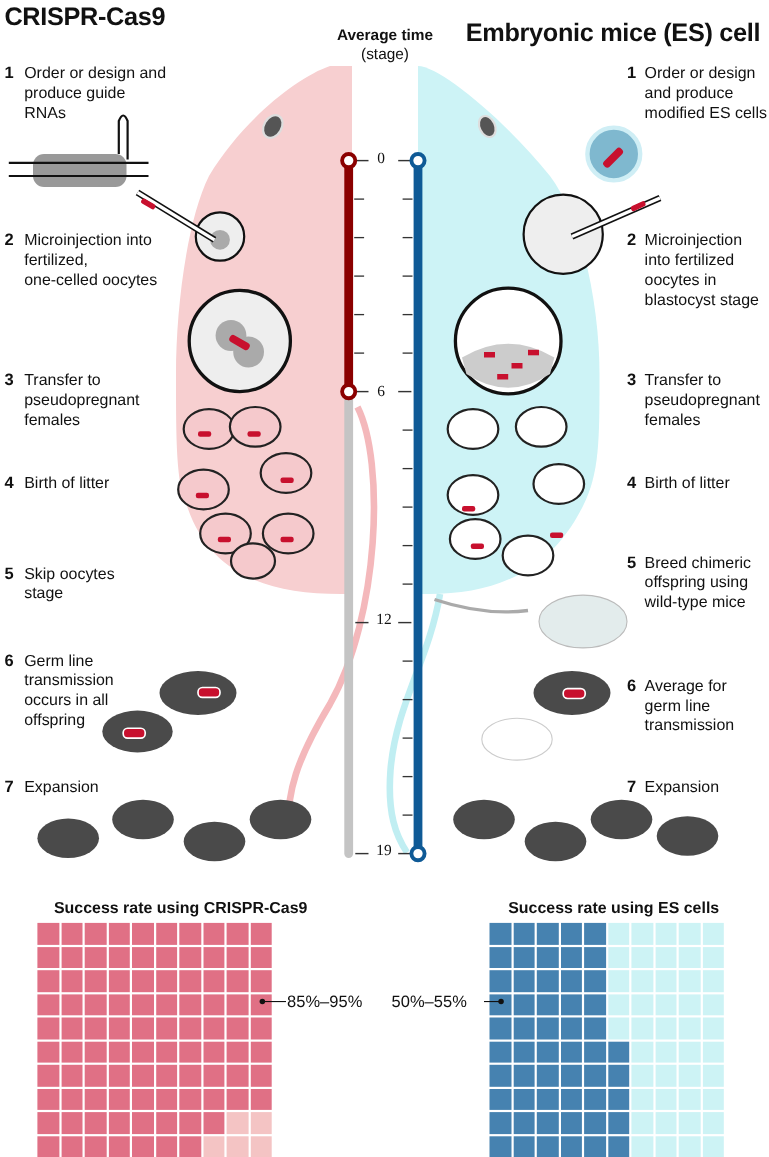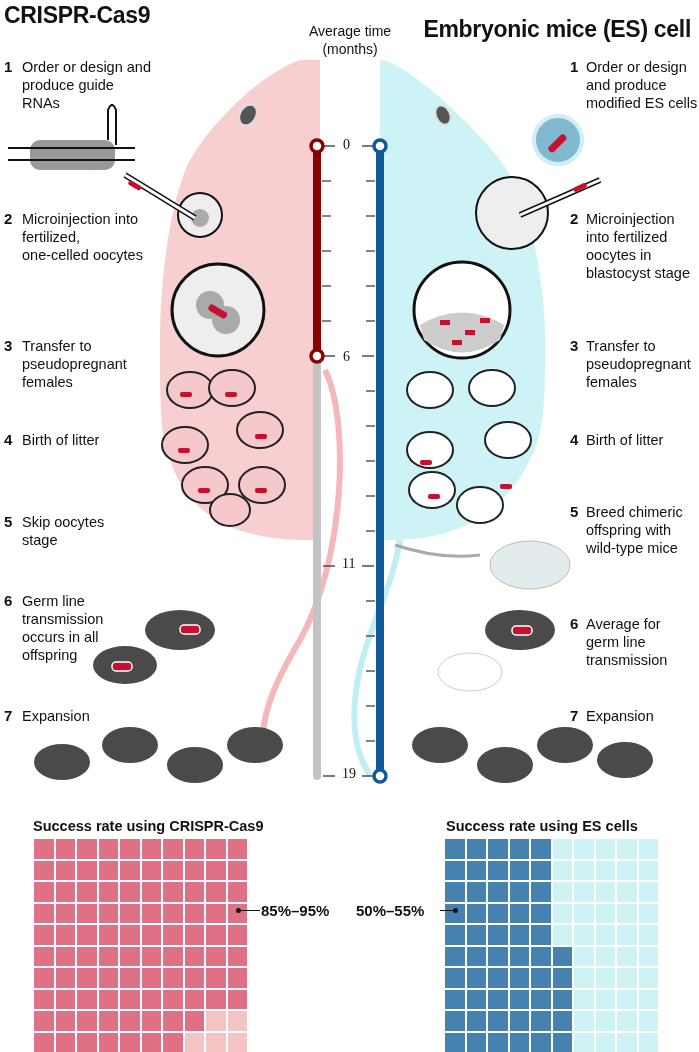--- a/index.html
+++ b/index.html
@@ -3,26 +3,26 @@
 <meta charset="utf-8">
 <style>
   html,body{margin:0;padding:0;background:#fff;}
   body{width:699px;height:1052px;position:relative;overflow:hidden;font-family:"Liberation Sans",sans-serif;color:#111;}
   .abs{position:absolute;}
   .title{font-weight:bold;font-size:23px;letter-spacing:-0.3px;}
   .step{position:absolute;font-size:14.5px;line-height:18px;}
   .step .num{position:absolute;left:0;top:0;font-weight:bold;font-size:15px;}
   .step .txt{display:block;white-space:pre-line;}
   .avg{position:absolute;left:290px;top:22px;width:120px;text-align:center;font-size:14px;line-height:18px;}
-  .avg .b{font-weight:normal;display:block;}
+  .avg .b{font-weight:bold;display:block;}
   .tick-label{position:absolute;font-size:14px;font-family:"Liberation Serif",serif;}
-  .gtitle{position:absolute;font-weight:bold;font-size:14.5px;}
+  .gtitle{position:absolute;font-weight:bold;font-size:14.5px;margin-left:16px;}
   .grid{position:absolute;display:grid;grid-template-columns:repeat(10,19.5px);grid-auto-rows:19.5px;gap:2px;}
   .cell{width:19.5px;height:19.5px;}
-  .rate{position:absolute;font-weight:bold;font-size:15px;text-align:right;}
+  .rate{position:absolute;font-weight:normal;font-size:15px;text-align:right;}
   svg{position:absolute;left:0;top:0;}
 </style>
 </head>
 <body>
 
 <svg width="699" height="1052">
 
   <path d="M300,60 C270,70 220,110 190,160 C170,200 160,280 160,340 C160,400 160,440 170,460 C190,520 240,540 310,540 L320,540 L320,60 Z" fill="#f7cfd0"></path>
   <path d="M325,370 C350,420 345,560 300,640 C270,690 260,720 262,760" stroke="#f4b8bb" stroke-width="6" fill="none"></path>
   <ellipse cx="248" cy="115" rx="8" ry="11" fill="#555" stroke="#ddd" stroke-width="2" transform="rotate(30 248 115)"></ellipse>
@@ -171,21 +171,21 @@
       <circle cx="380" cy="146" r="6" fill="#fff" stroke="#0f5a96" stroke-width="3.5"></circle>
       <circle cx="380" cy="776" r="6" fill="#fff" stroke="#0f5a96" stroke-width="3.5"></circle>
     </g>
 </svg>
 
 <div class="abs title" style="left:4px;top:2px;">CRISPR-Cas9</div>
 <div class="abs title" style="right:8px;top:16px;">Embryonic mice (ES) cell</div>
 
 <div class="avg">
   <span class="b">Average time</span>
-  <span>(months)</span>
+  <span>(stage)</span>
 </div>
 
 <div class="step" style="left:4px;top:58px;width:150px;">
     <span class="num">1</span>
     <span class="txt" style="padding-left:18px">Order or design and
 produce guide RNAs</span>
   </div>
 <div class="step" style="left:4px;top:210px;width:160px;">
     <span class="num">2</span>
     <span class="txt" style="padding-left:18px">Microinjection into
@@ -238,37 +238,37 @@
 pseudopregnant
 females</span>
   </div>
 <div class="step" style="left:570px;top:431px;width:130px;">
     <span class="num">4</span>
     <span class="txt" style="padding-left:16px">Birth of litter</span>
   </div>
 <div class="step" style="left:570px;top:503px;width:130px;">
     <span class="num">5</span>
     <span class="txt" style="padding-left:16px">Breed chimeric
-offspring with
+offspring using
 wild-type mice</span>
   </div>
 <div class="step" style="left:570px;top:615px;width:130px;">
     <span class="num">6</span>
     <span class="txt" style="padding-left:16px">Average for
 germ line
 transmission</span>
   </div>
 <div class="step" style="left:570px;top:707px;width:130px;">
     <span class="num">7</span>
     <span class="txt" style="padding-left:16px">Expansion</span>
   </div>
 
 <div class="tick-label" style="left:343px;top:137px;">0</div>
 <div class="tick-label" style="left:343px;top:349px;">6</div>
-<div class="tick-label" style="left:342px;top:556px;">11</div>
+<div class="tick-label" style="left:342px;top:556px;">12</div>
 <div class="tick-label" style="left:342px;top:766px;">19</div>
 
 <div class="gtitle" style="left:33px;top:818px;">Success rate using CRISPR-Cas9</div>
 <div class="grid" id="grid0" style="left:34px;top:839px;">
     <div class="cell" style="background: rgb(224, 112, 133);"></div>
     <div class="cell" style="background: rgb(224, 112, 133);"></div>
     <div class="cell" style="background: rgb(224, 112, 133);"></div>
     <div class="cell" style="background: rgb(224, 112, 133);"></div>
     <div class="cell" style="background: rgb(224, 112, 133);"></div>
     <div class="cell" style="background: rgb(224, 112, 133);"></div>

